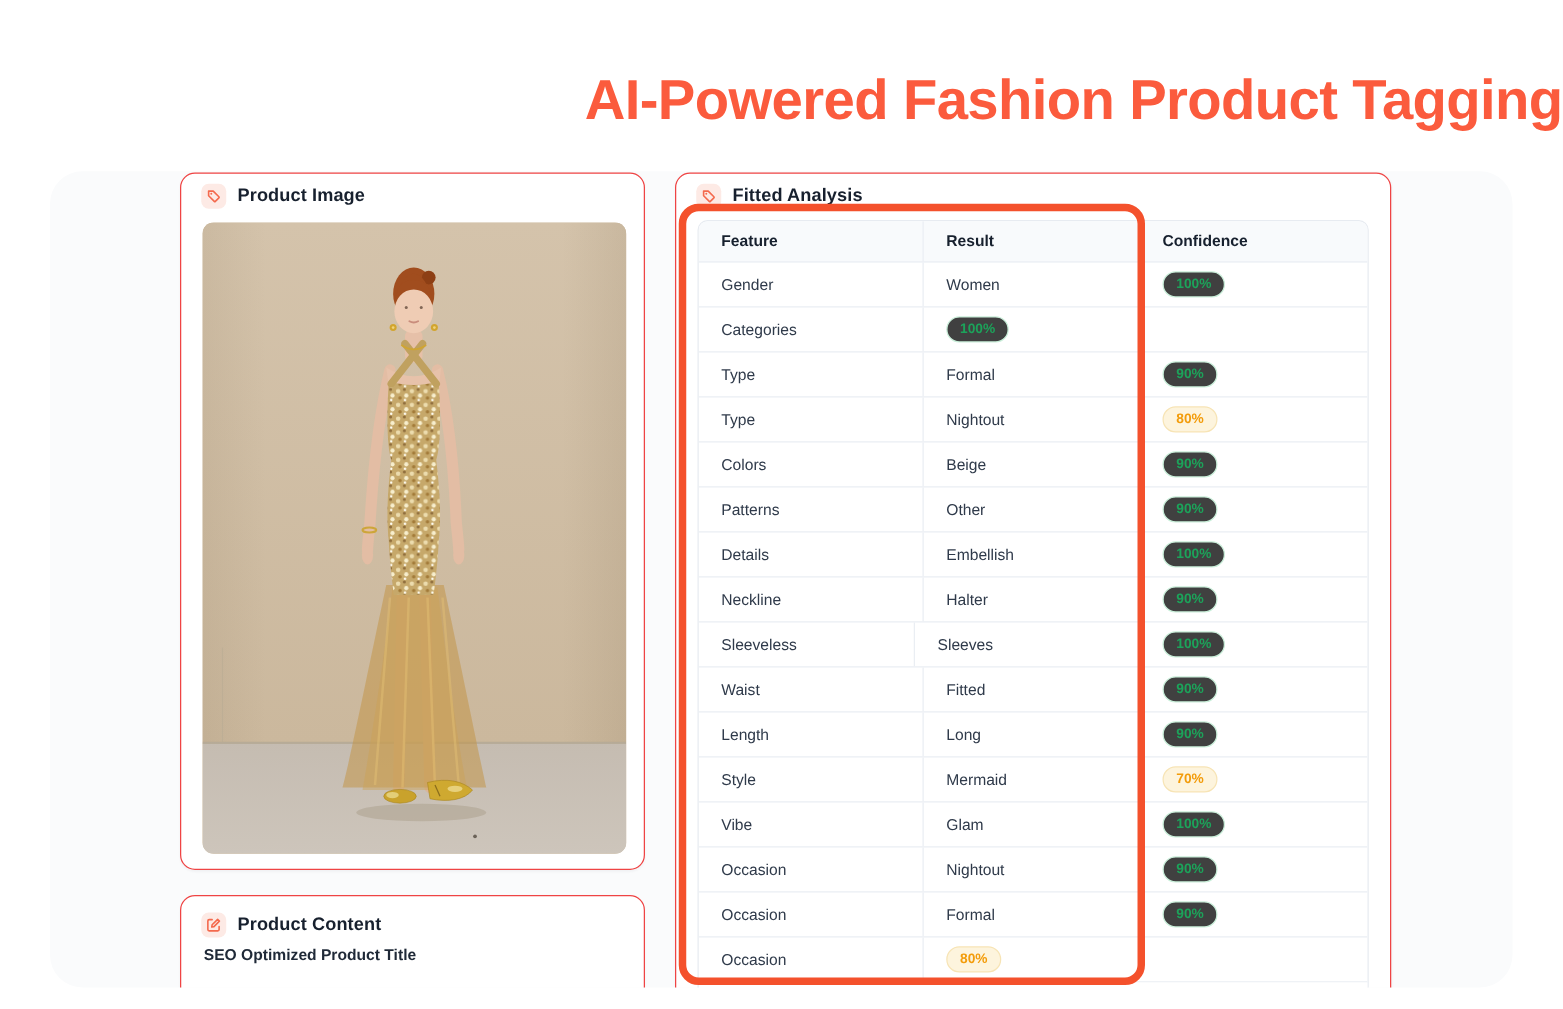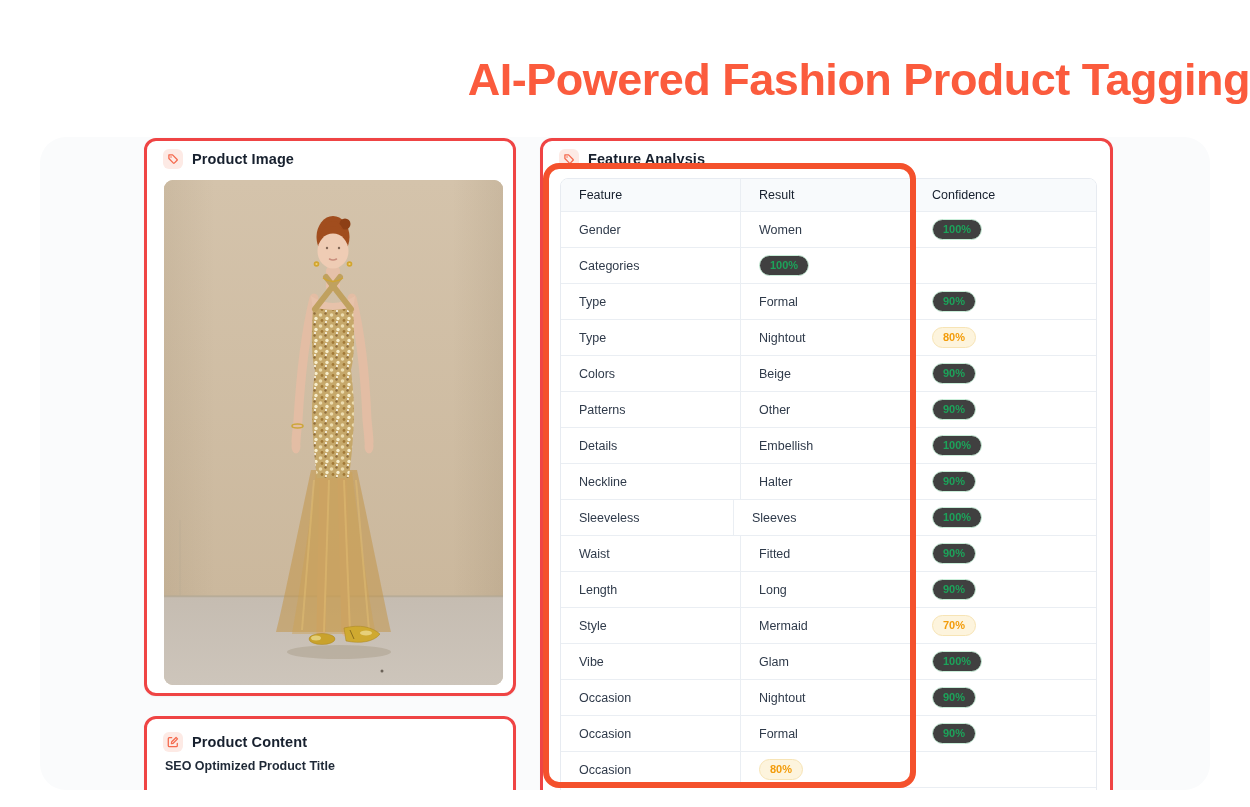--- a/index.html
+++ b/index.html
@@ -12,21 +12,21 @@
     color:#fb5b3d;
   }
 
   .container {
     position:absolute; left:40px; top:137px; width:1170px; height:653px;
     background:#fafbfc; border-radius:26px; overflow:hidden;
   }
 
   .card {
     position:absolute; background:#ffffff;
-    border:3px solid #ef4444; border-radius:12px;
+    border:1px solid #ef4444; border-radius:12px;
     box-shadow:0 1px 2px rgba(16,24,40,.04);
   }
   .card-product-image { left:104px; top:1px; width:372px; height:558px; }
   .card-product-content { left:104px; top:579px; width:372px; height:130px; }
   .card-feature { left:500px; top:1px; width:573px; height:700px; }
 
   .card-header {
     display:flex; align-items:center; gap:9px;
     padding:6px 16px 0 16px; height:30px;
   }
@@ -55,21 +55,21 @@
     background:#ffffff; overflow:hidden;
   }
   .trow { display:flex; height:36px; border-bottom:1px solid #eaeef3; }
   .trow.head { height:33px; background:#f8fafc; }
   .tcell {
     display:flex; align-items:center; padding-left:18px;
     font-size:12.5px; color:#2f3a4a; border-right:1px solid #eaeef3;
   }
   .tcell:last-child { border-right:none; }
   .c1 { width:180px; } .c2 { width:173px; } .c3 { flex:1; }
-  .trow.head .tcell { font-weight:400; color:#17202e; }
+  .trow.head .tcell { font-weight:700; color:#17202e; }
   .t-filler { height:20px; background:#ffffff; }
 
   .badge {
     display:inline-block; padding:3px 10px; border-radius:999px;
     font-size:11px; font-weight:700; line-height:1.2;
   }
   .badge.green { color:#1ca35a; background:#404040; border:1px solid #c9eed9; }
   .badge.amber { color:#f39c0a; background:#fdf4dd; border:1px solid #f7e4b5; }
 
   
@@ -199,21 +199,21 @@
   </div>
 
   <div class="card card-feature">
     <div class="card-header">
       <span class="icon-chip">
         <svg width="12" height="12" viewBox="0 0 14 14" fill="none" stroke="#f46a4e" stroke-width="1.5" stroke-linejoin="round" stroke-linecap="round">
           <path d="M2.2 6.5 L2.2 2.2 L6.5 2.2 L11.8 7.5 Q12.3 8 11.8 8.5 L8.5 11.8 Q8 12.3 7.5 11.8 Z"></path>
           <circle cx="4.7" cy="4.7" r="0.9" fill="#f46a4e" stroke="none"></circle>
         </svg>
       </span>
-      <span class="card-title">Feature Analysis</span>
+      <span class="card-title">Fitted Analysis</span>
     </div>
 
     <div class="ftable">
       <div class="trow head">
         <div class="tcell c1">Feature</div>
         <div class="tcell c2">Result</div>
         <div class="tcell c3">Confidence</div>
       </div>
       <div id="tbody">
           <div class="trow">

